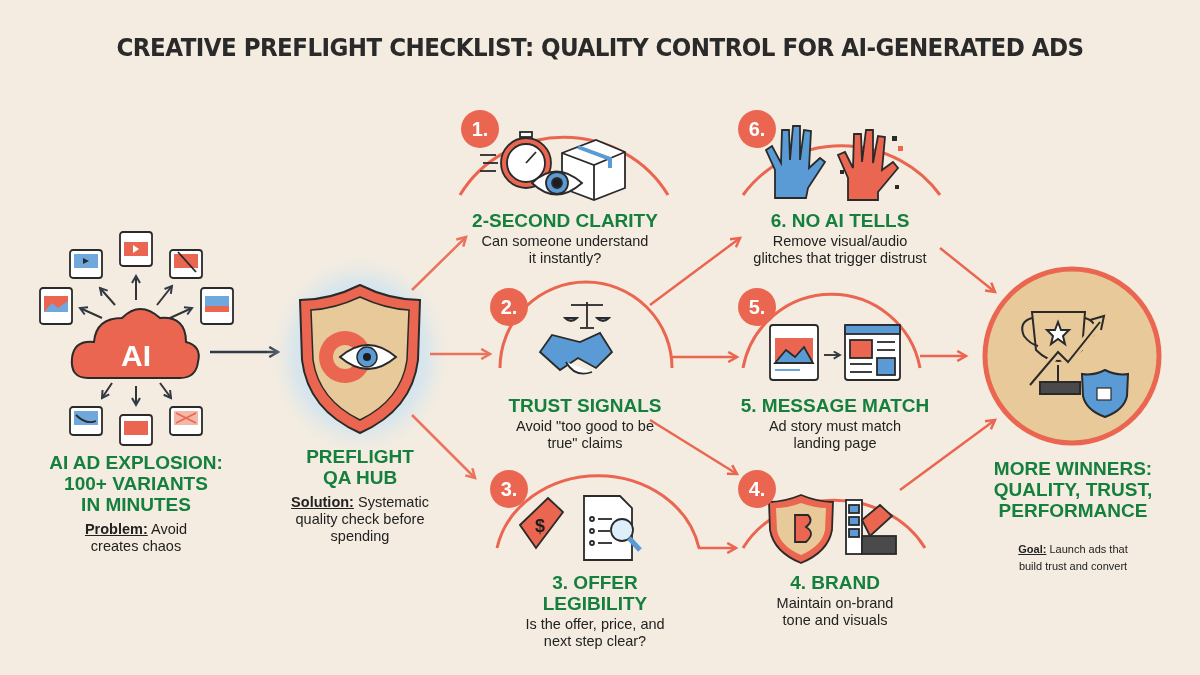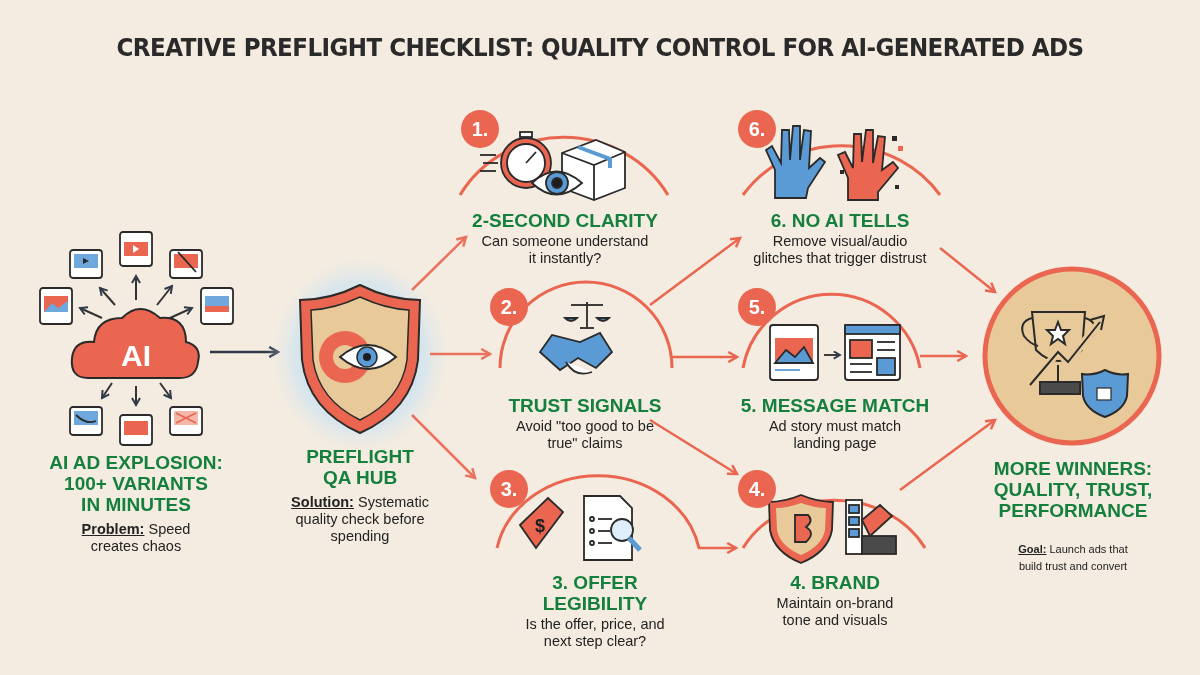--- a/index.html
+++ b/index.html
@@ -231,21 +231,21 @@
   </g>
 </svg>
 
 <div class="txt" style="left:30px;top:452px;width:212px;">
   <div class="h">
     <div>AI AD EXPLOSION:</div>
     <div>100+ VARIANTS</div>
     <div>IN MINUTES</div>
   </div>
   <div class="s" style="margin-top:6px;">
-    <b>Problem:</b> <span>Speed</span><br>
+    <b>Problem:</b> <span>Avoid</span><br>
     <span>creates chaos</span>
   </div>
 </div>
 
 <div class="txt" style="left:270px;top:446px;width:180px;">
   <div class="h">
     <div>PREFLIGHT</div>
     <div>QA HUB</div>
   </div>
   <div class="s" style="margin-top:6px;">

